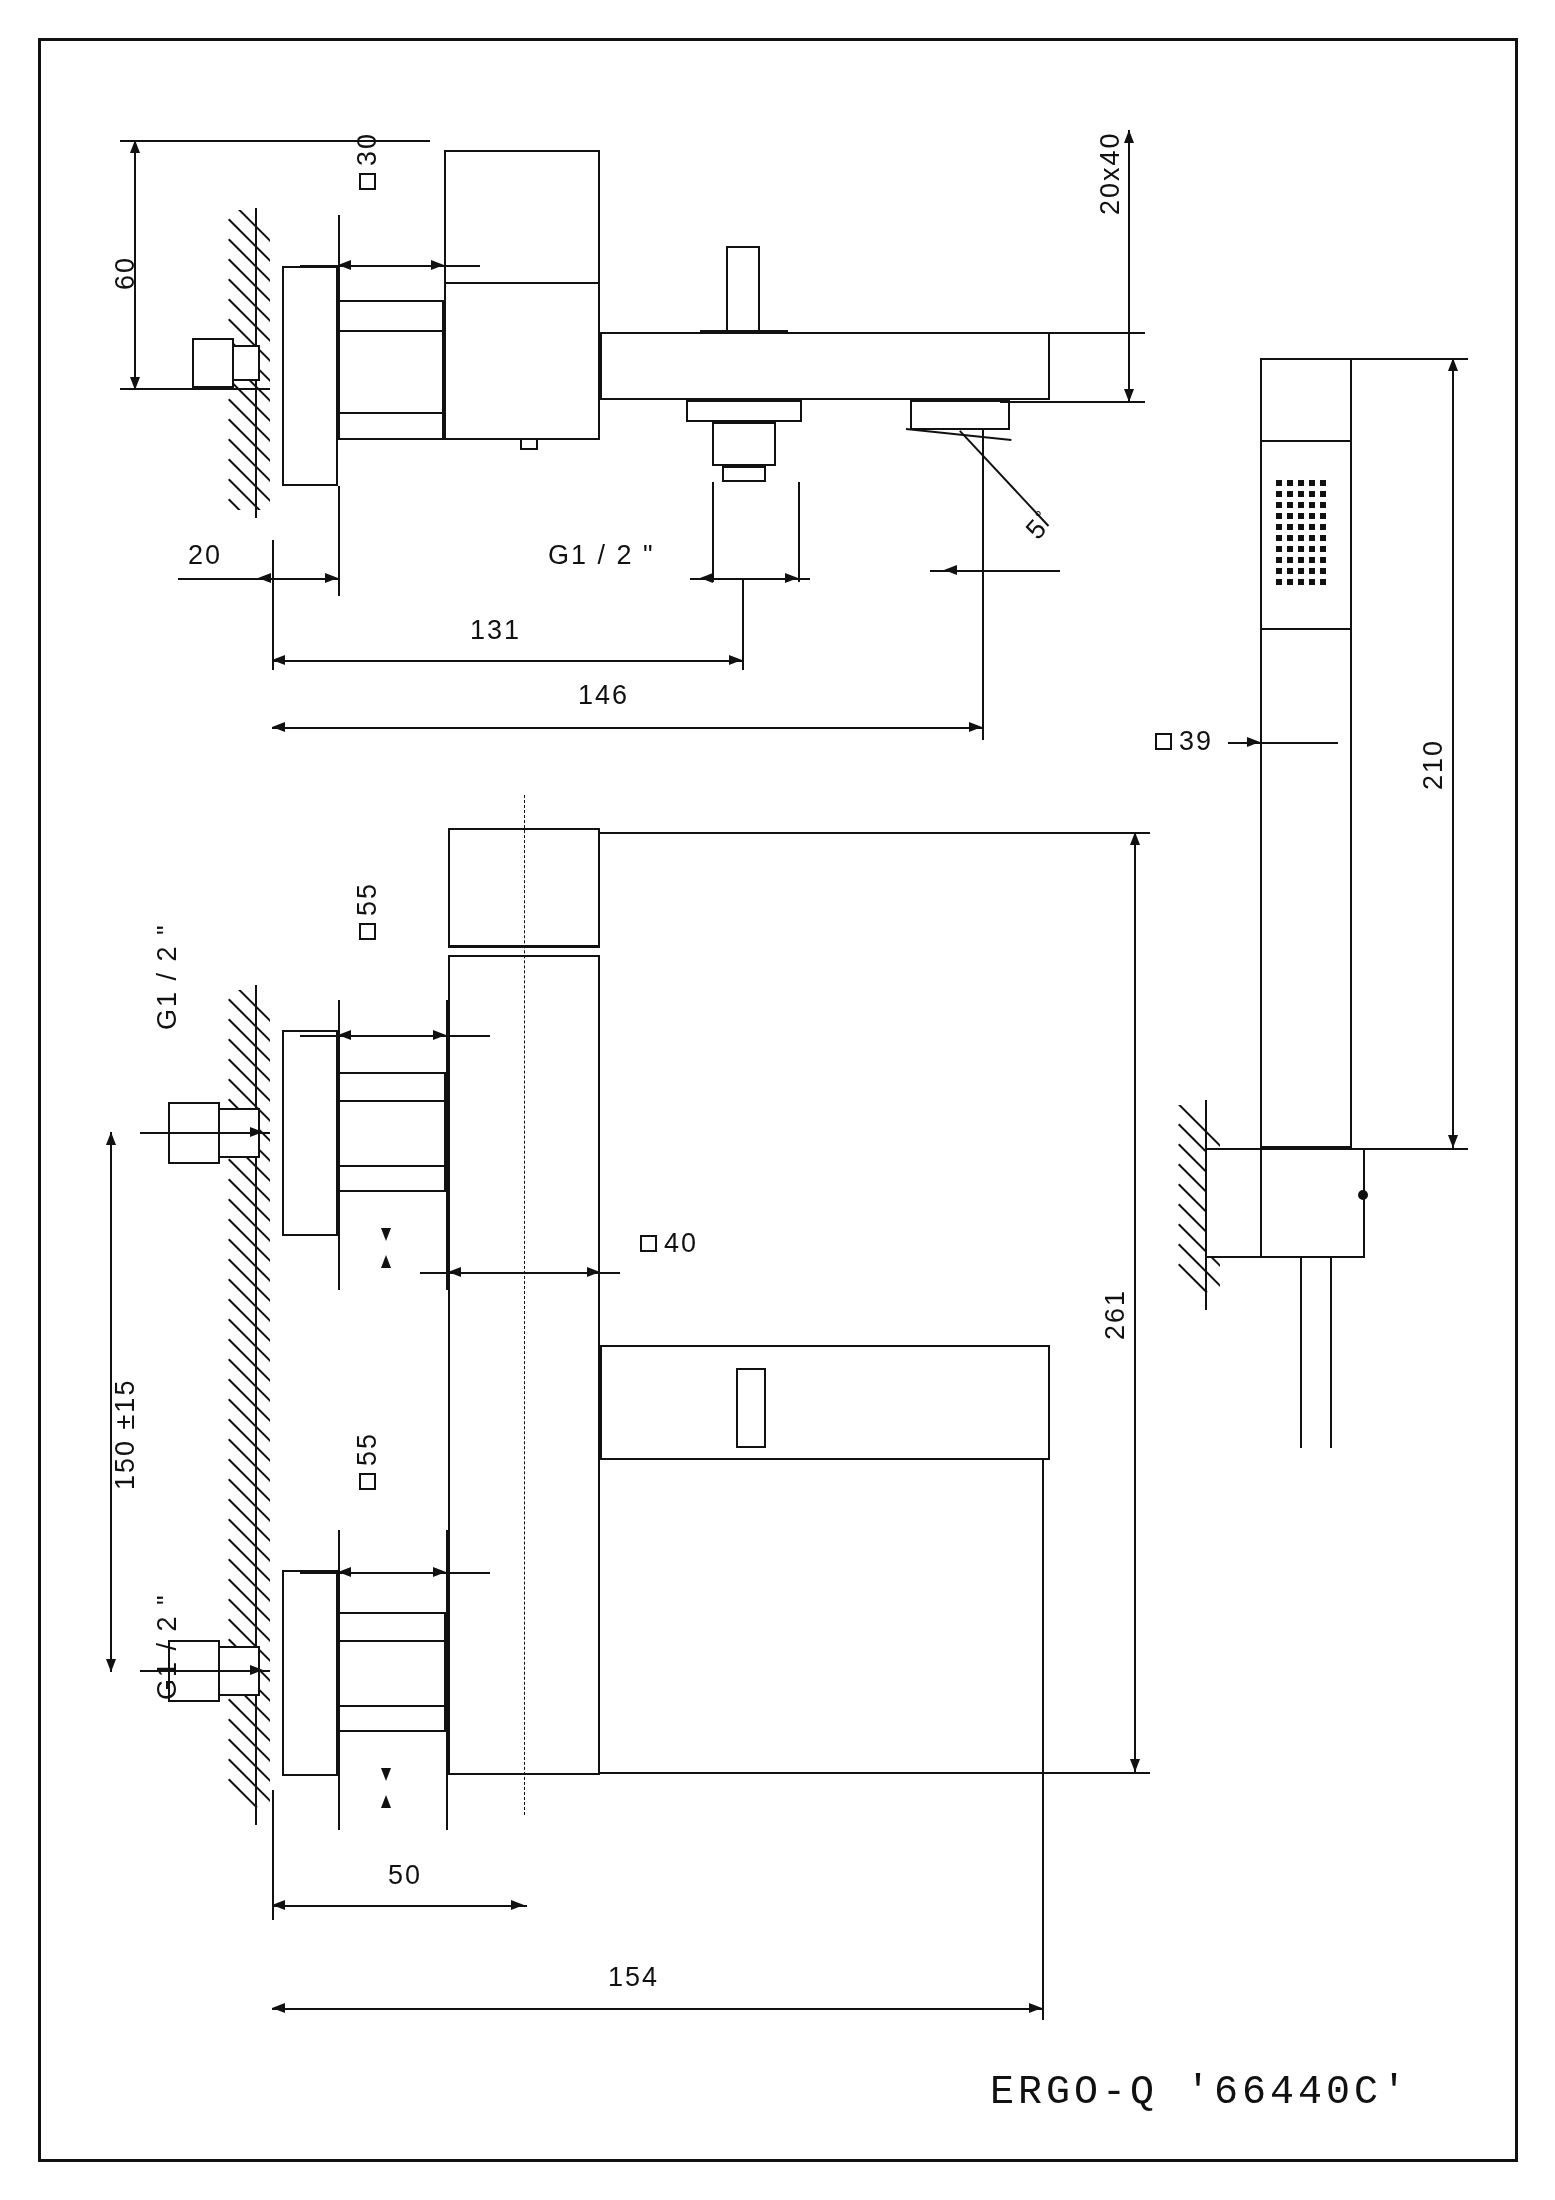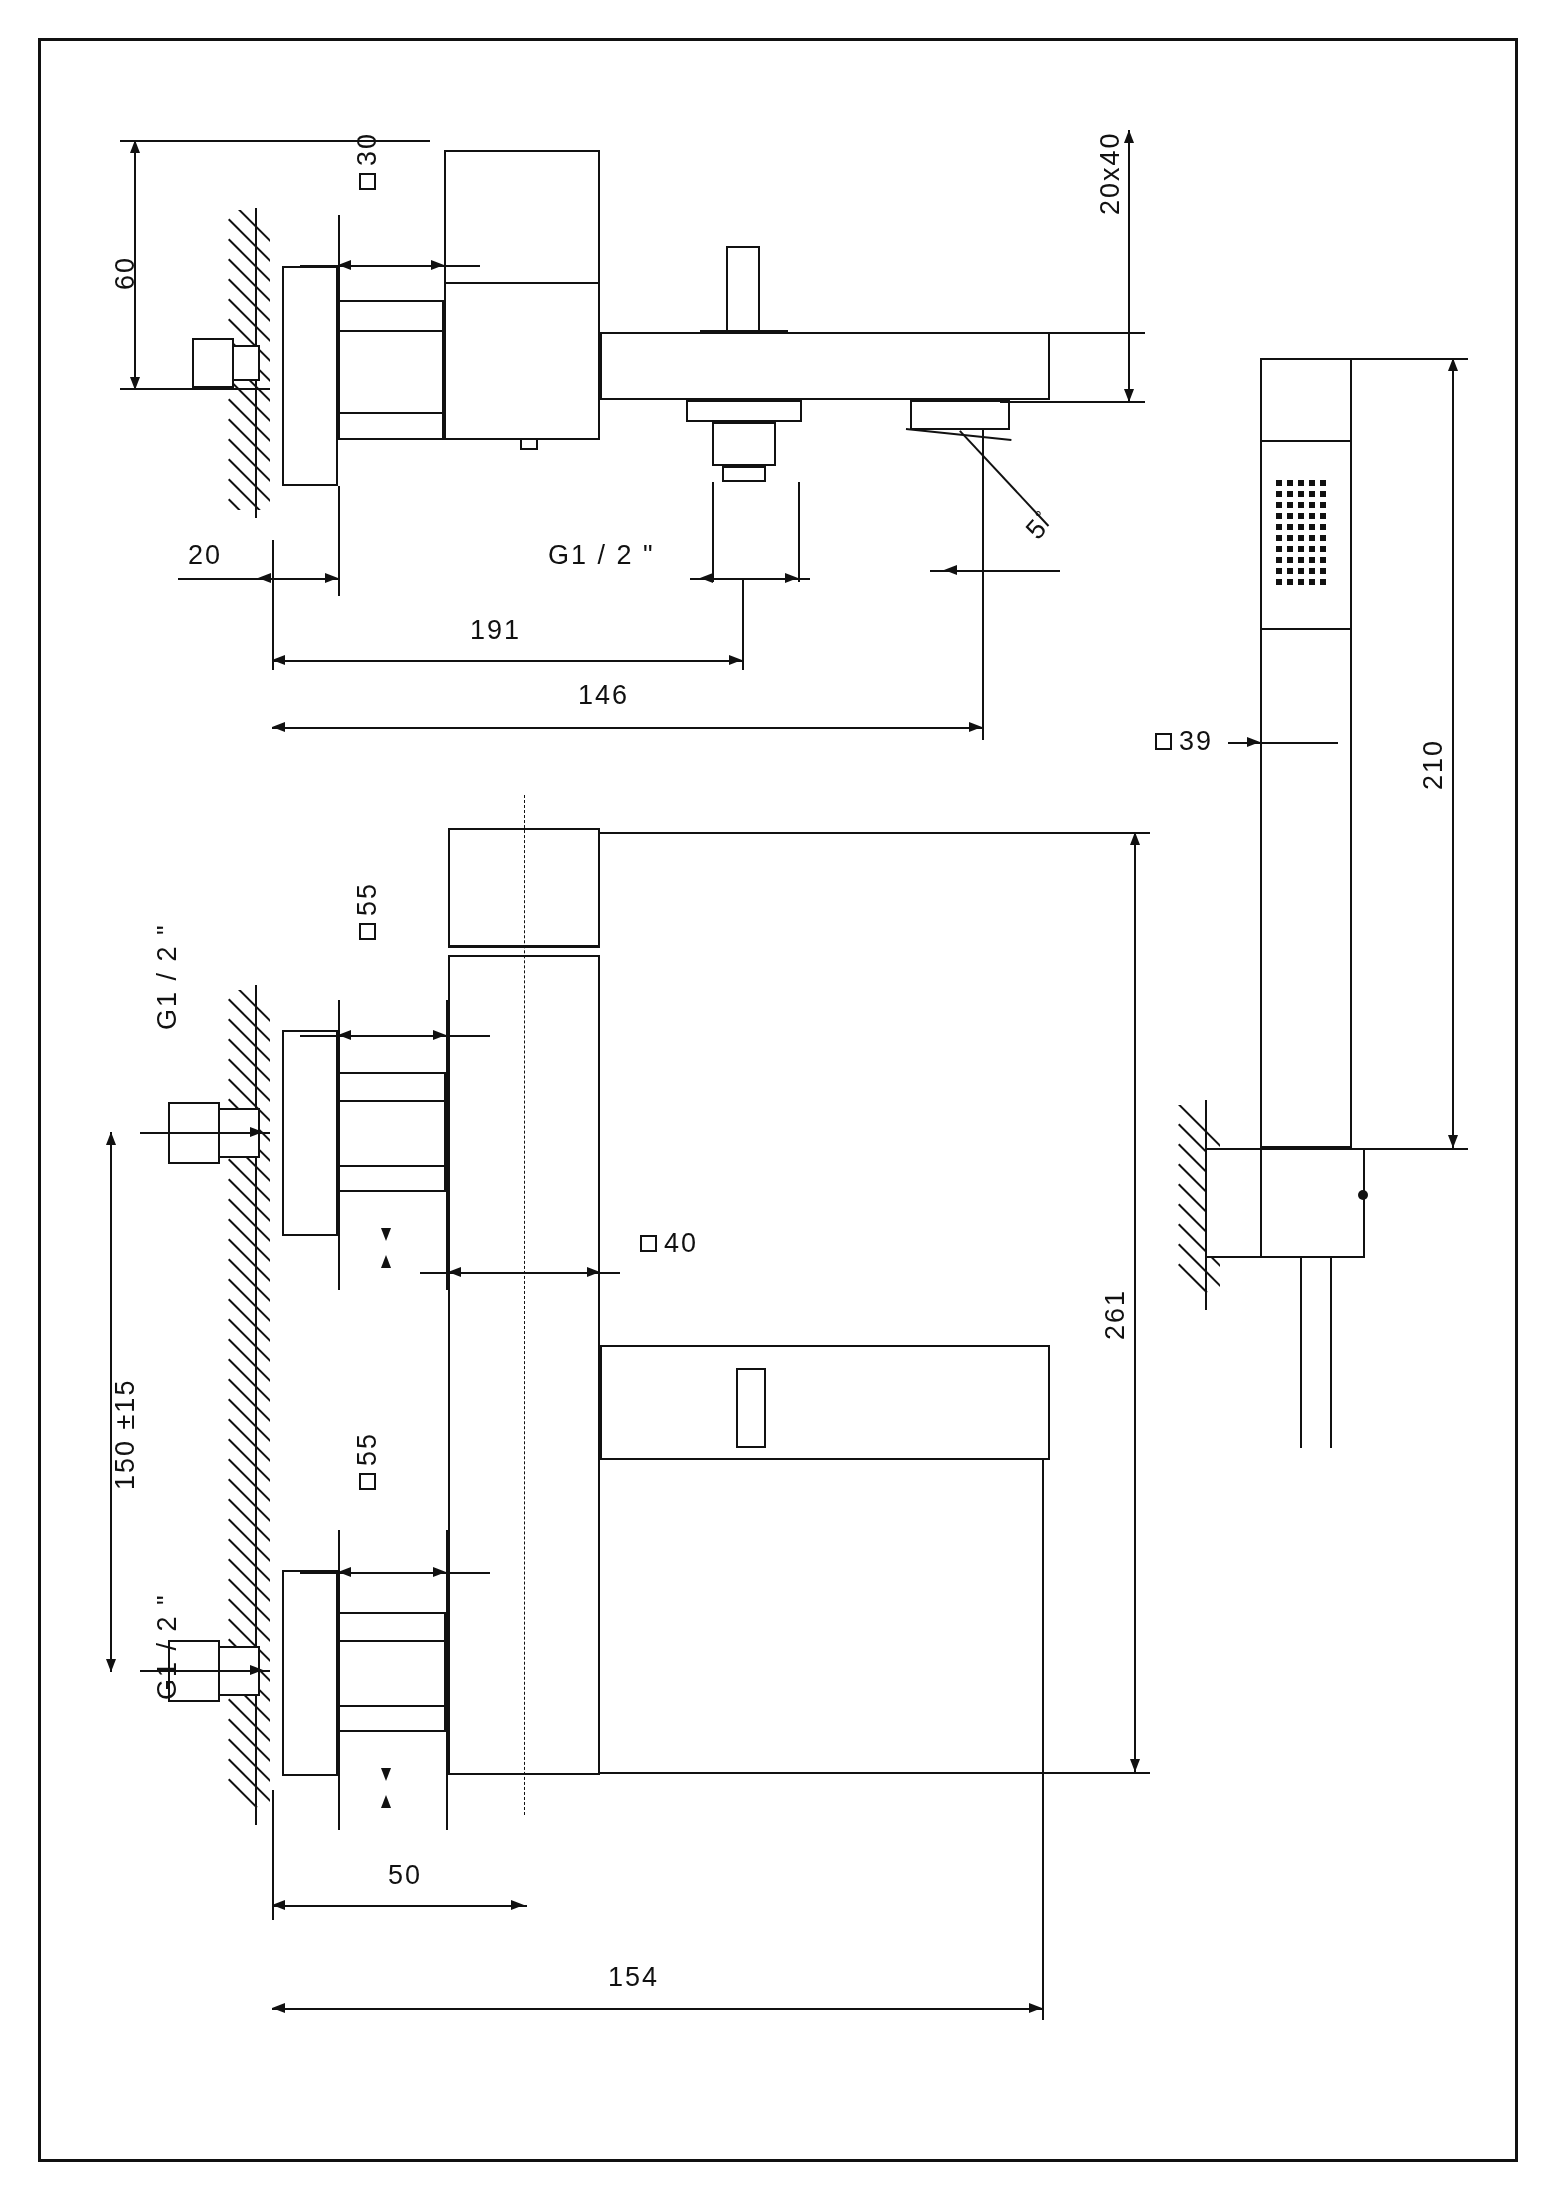--- a/index.html
+++ b/index.html
@@ -106,21 +106,21 @@
   <div class="arrow ar-r" style="left:325px;top:573px;"></div>
   <div class="ln v" style="left:338px;top:486px;height:110px;"></div>
 
   <div class="lbl" style="left:548px;top:540px;">G1 / 2 "</div>
   <div class="ln h" style="left:690px;top:578px;width:120px;"></div>
   <div class="arrow ar-l" style="left:700px;top:573px;"></div>
   <div class="arrow ar-r" style="left:785px;top:573px;"></div>
   <div class="ln v" style="left:712px;top:482px;height:100px;"></div>
   <div class="ln v" style="left:798px;top:482px;height:100px;"></div>
 
-  <div class="lbl" style="left:470px;top:615px;">191</div>
+  <div class="lbl" style="left:470px;top:615px;">131</div>
   <div class="ln h" style="left:272px;top:660px;width:470px;"></div>
   <div class="arrow ar-l" style="left:272px;top:655px;"></div>
   <div class="arrow ar-r" style="left:729px;top:655px;"></div>
   <div class="ln v" style="left:272px;top:540px;height:130px;"></div>
   <div class="ln v" style="left:742px;top:580px;height:90px;"></div>
 
   <div class="lbl" style="left:578px;top:680px;">146</div>
   <div class="ln h" style="left:272px;top:727px;width:710px;"></div>
   <div class="arrow ar-l" style="left:272px;top:722px;"></div>
   <div class="arrow ar-r" style="left:969px;top:722px;"></div>
@@ -333,13 +333,14 @@
   <div class="arrow ar-l" style="left:272px;top:1900px;"></div>
   <div class="arrow ar-r" style="left:511px;top:1900px;"></div>
   <div class="ln v" style="left:272px;top:1790px;height:130px;"></div>
 
   <div class="lbl" style="left:608px;top:1962px;">154</div>
   <div class="ln h" style="left:272px;top:2008px;width:770px;"></div>
   <div class="arrow ar-l" style="left:272px;top:2003px;"></div>
   <div class="arrow ar-r" style="left:1029px;top:2003px;"></div>
   <div class="ln v" style="left:1042px;top:1460px;height:560px;"></div>
 
+  <div class="title" style="left:990px;top:2070px;">ERGO-Q  '66440C'</div>
 </div>
 
 </body></html>

